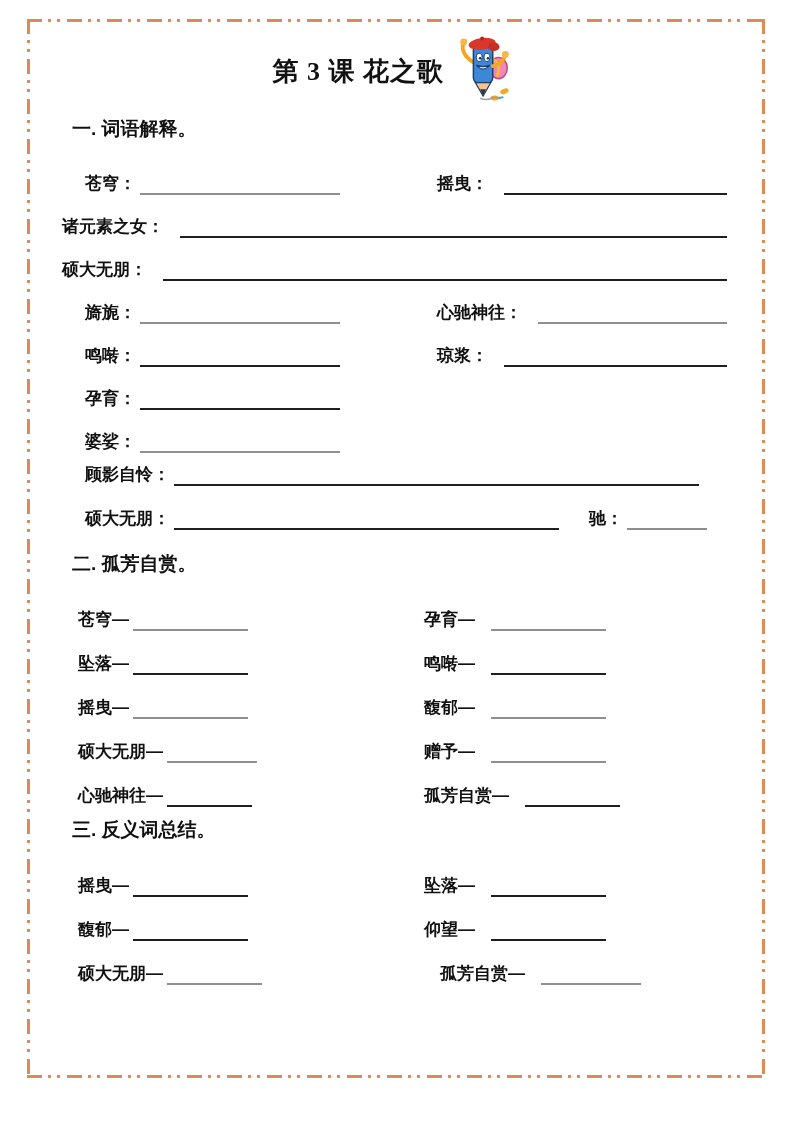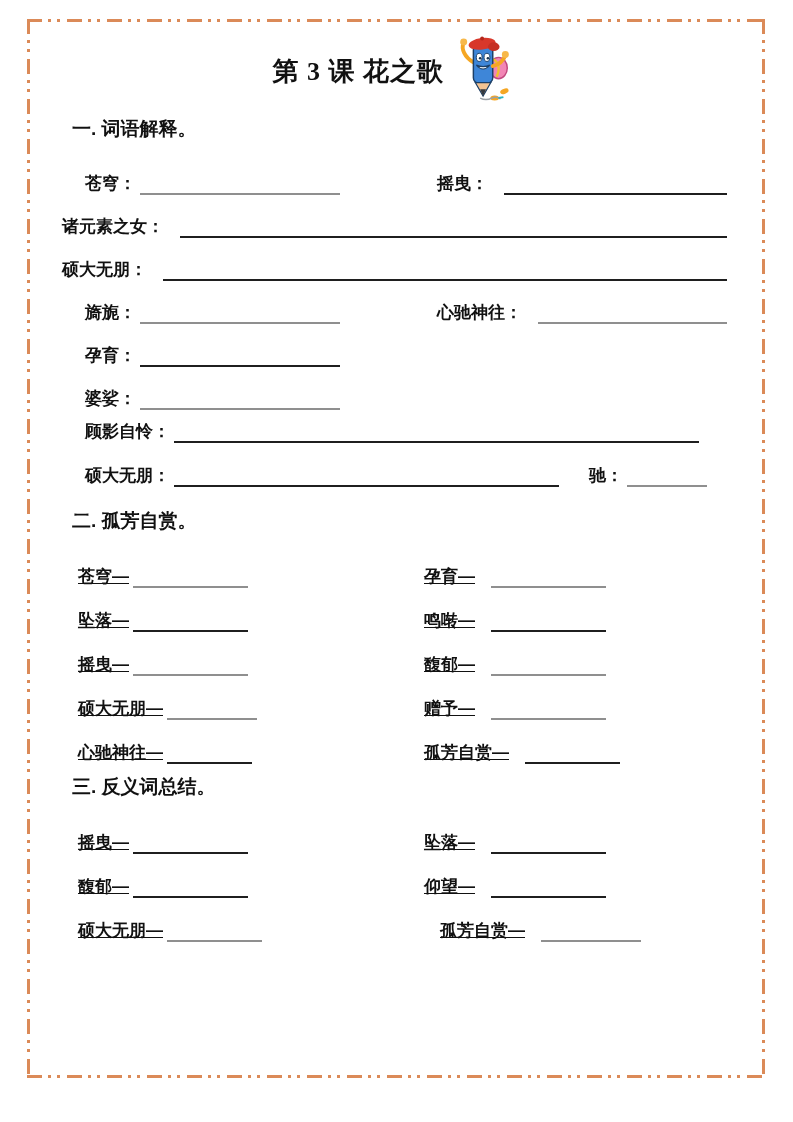--- a/index.html
+++ b/index.html
@@ -36,21 +36,21 @@
   .ln{display:inline-block;border-bottom:2px solid #1f1f1f;height:20px;margin-left:4px;}
   .ln.g{border-bottom-color:#8f8f8f;}
   .w200{width:200px;} .w80{width:80px;}
   .fill{flex:1;}
 
   .fullrow{display:flex;align-items:center;height:44px;padding-left:23px;}
   .fullrow .endpad{margin-right:28px;}
   .fullrow.last{padding-right:20px;}
   .chi{margin-left:30px;}
 
-  .rows23{margin-top:8px;text-decoration:underline;}
+  .rows23{margin-top:8px;}
   .row23{display:flex;align-items:flex-end;height:44px;}
   .cellL2{flex:0 0 362px;display:flex;align-items:flex-end;padding-left:16px;box-sizing:border-box;}
   .cellR2{flex:1;display:flex;align-items:flex-end;gap:12px;}
   .w115{width:115px;} .w95{width:95px;} .w90{width:90px;} .w85{width:85px;} .w100{width:100px;}
   .indent{padding-left:16px;}
 </style>
 </head>
 <body>
 
 <div class="pb h top"></div>
@@ -117,20 +117,30 @@
           <span class="lab">旖旎：</span>
           <span class="ln w200 g"></span>
         </div>
       <div class="cellR">
           <span class="lab">心驰神往：</span>
           <span class="ln fill g"></span>
         </div>
     </div>
     <div class="row">
       <div class="cellL">
+          <span class="lab">鸣啭：</span>
+          <span class="ln w200"></span>
+        </div>
+      <div class="cellR">
+          <span class="lab">琼浆：</span>
+          <span class="ln fill"></span>
+        </div>
+    </div>
+    <div class="row">
+      <div class="cellL">
           <span class="lab">孕育：</span>
           <span class="ln w200"></span>
         </div>
     </div>
     <div class="row">
       <div class="cellL">
           <span class="lab">婆娑：</span>
           <span class="ln w200 g"></span>
         </div>
     </div>

